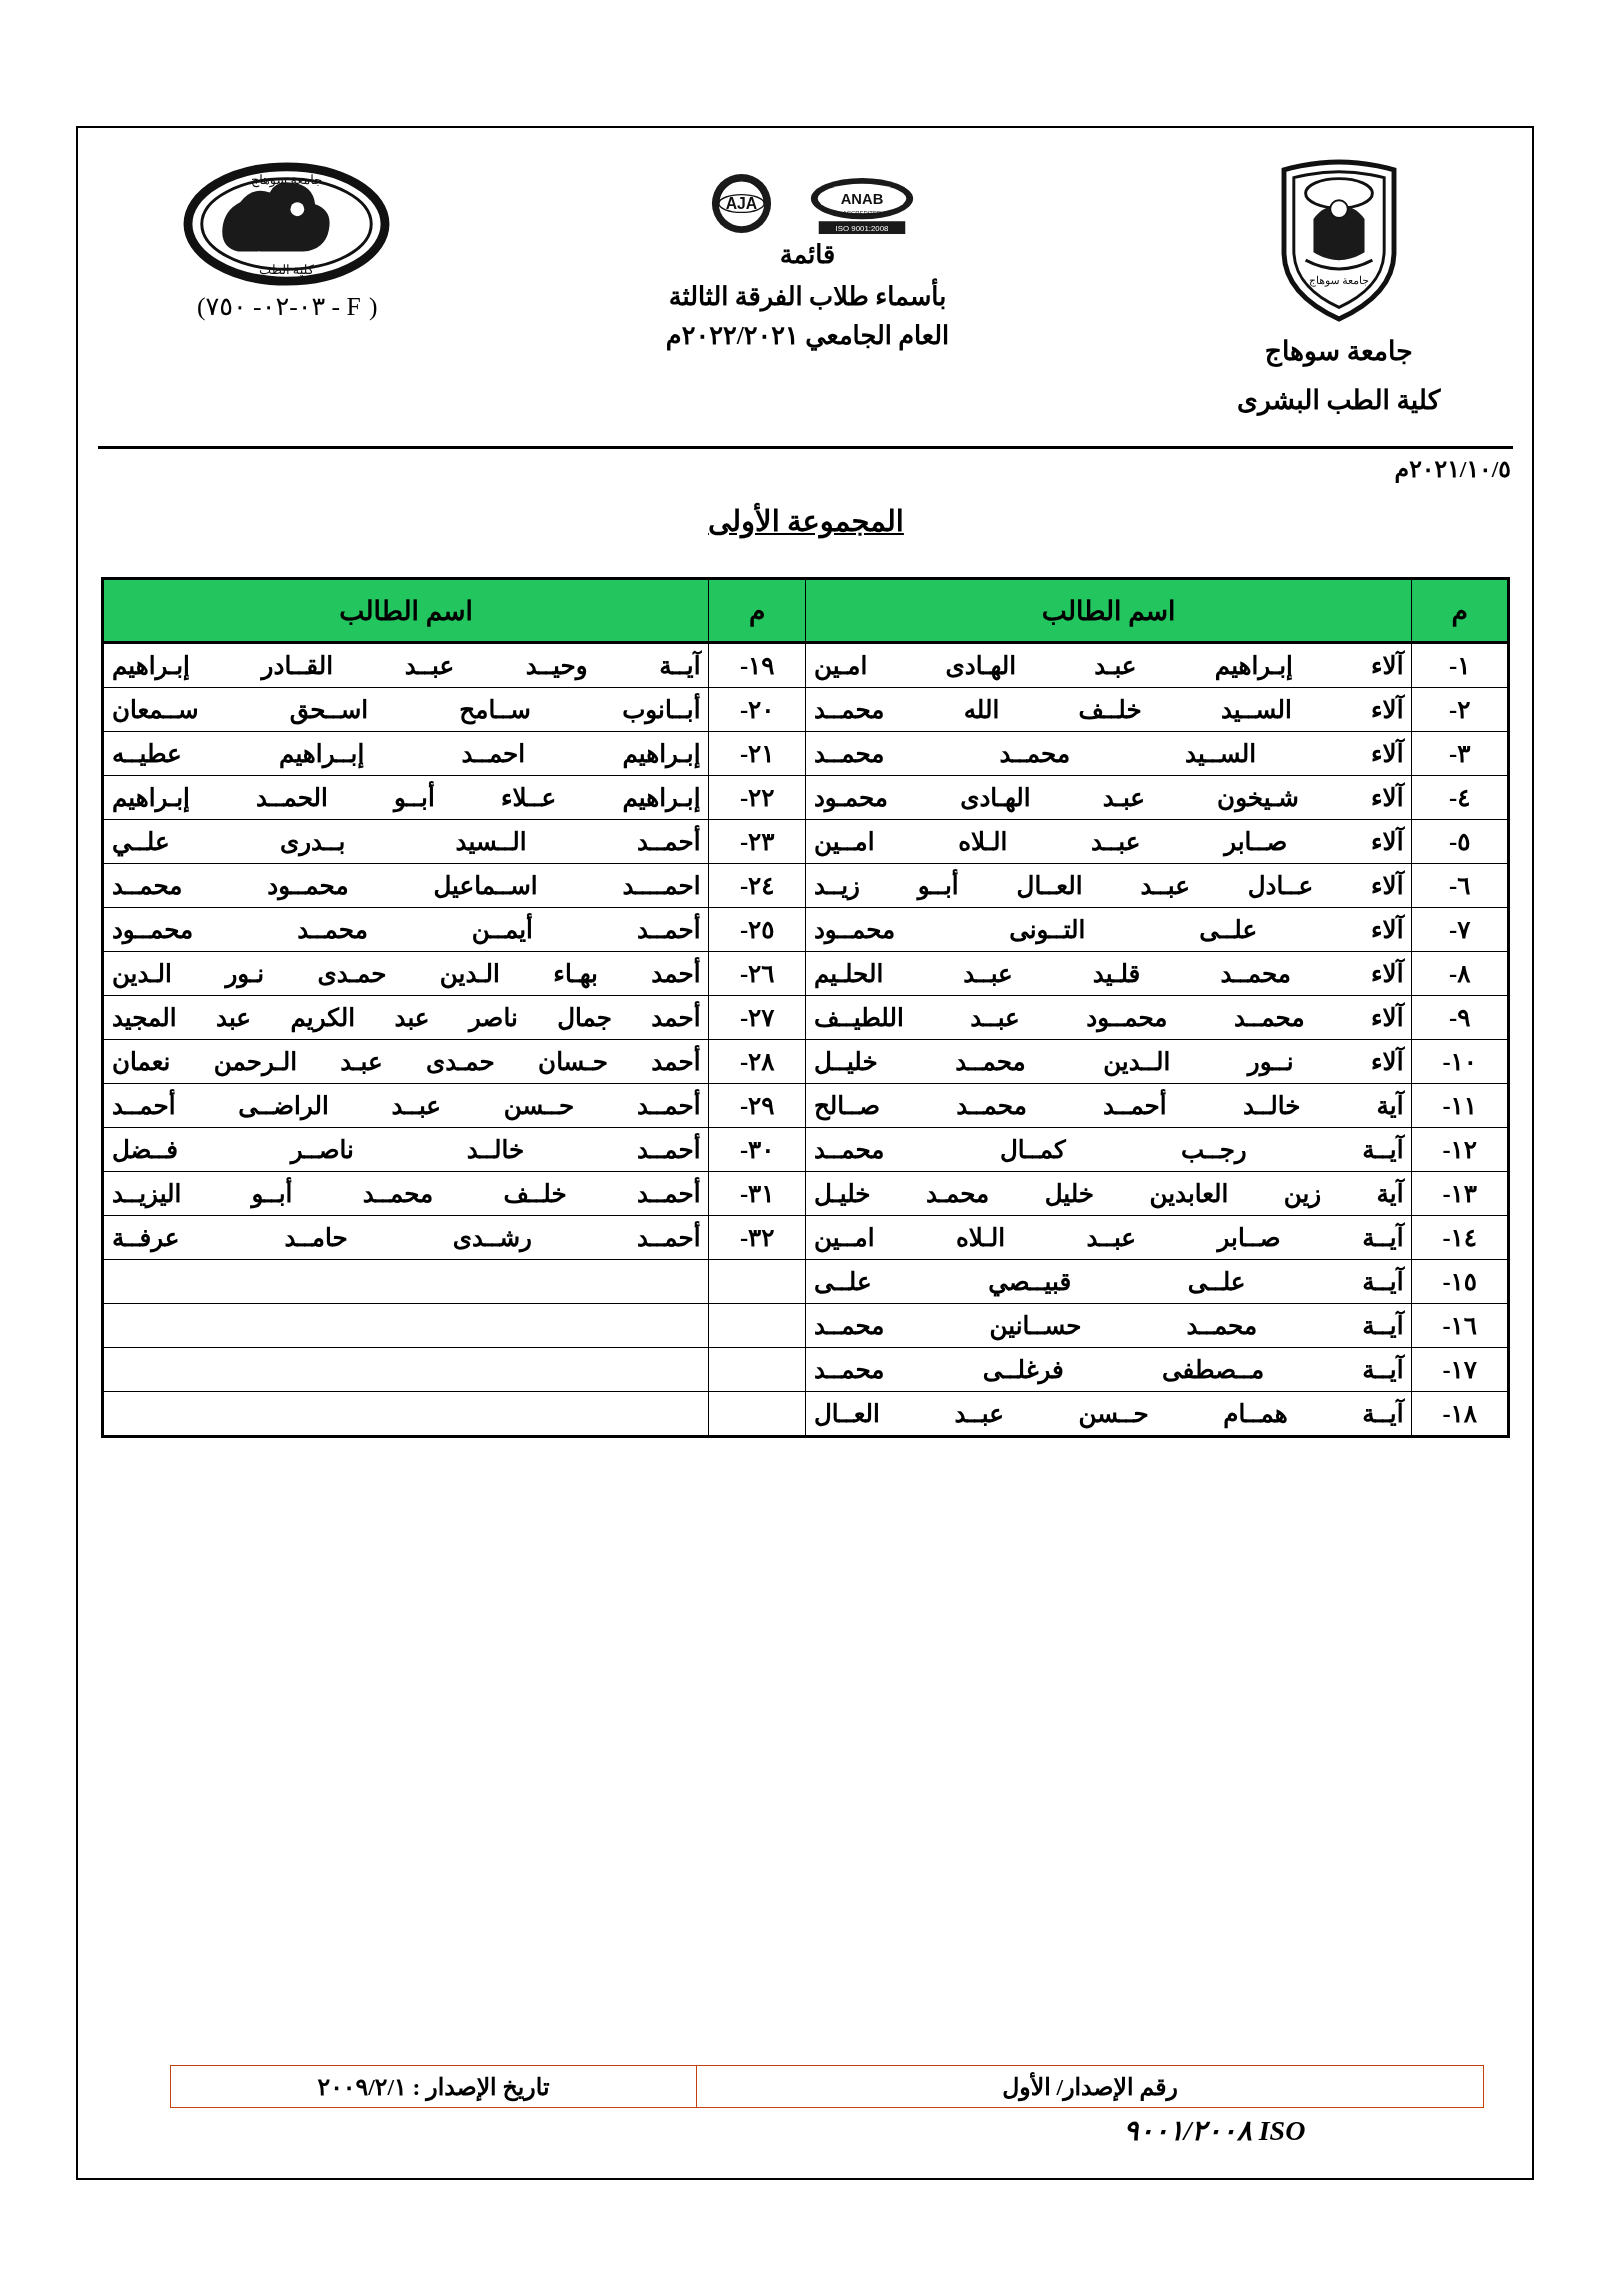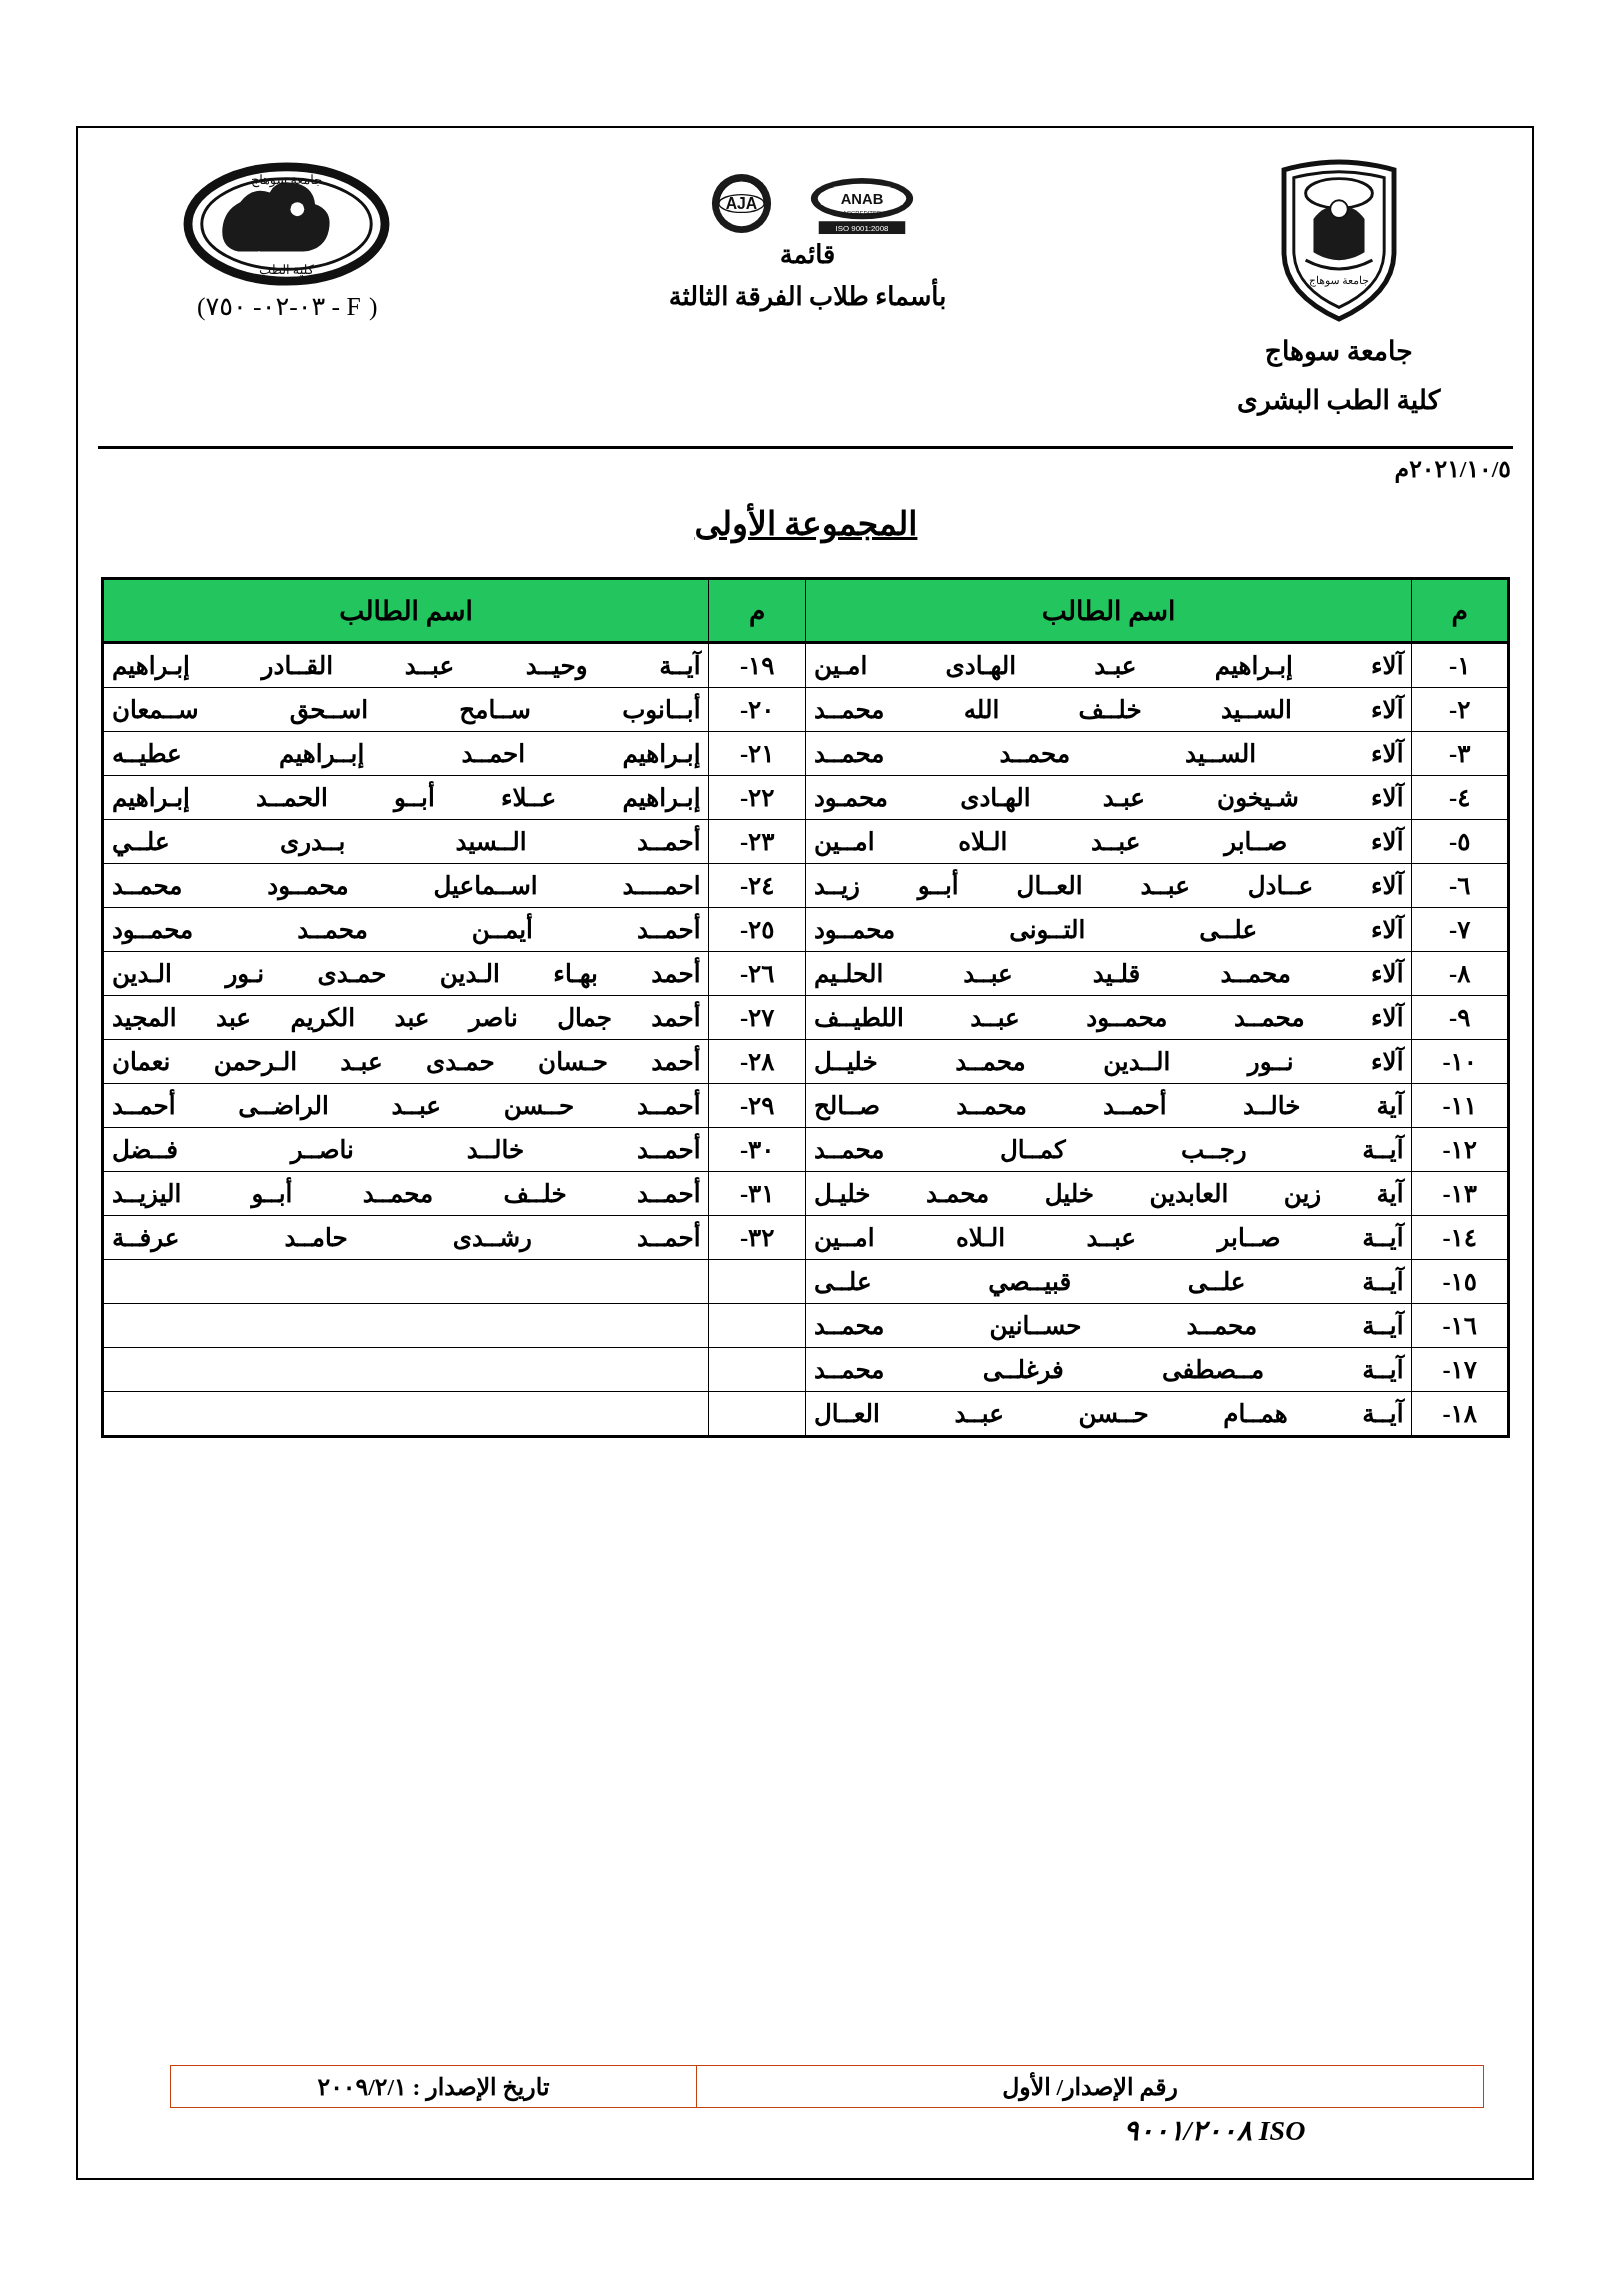--- a/index.html
+++ b/index.html
@@ -137,21 +137,21 @@
     font-size: 23.6px;
     font-weight: bold;
   }
 
   .group-title {
     position: absolute;
     left: 0;
     right: 0;
     top: 504px;
     text-align: center;
-    font-size: 33px;
+    font-size: 29px;
     font-weight: bold;
     text-decoration: underline;
   }
 
   
   .tbl-wrap {
     position: absolute;
     left: 102px;
     top: 577px;
     width: 1409px;
@@ -266,20 +266,21 @@
             <circle cx="48" cy="33" r="23" fill="#fff"></circle>
             <ellipse cx="48" cy="33" rx="23" ry="9" fill="none" stroke="#111" stroke-width="1.4"></ellipse>
             <path d="M25 33 a23 23 0 0 1 46 0" fill="none" stroke="#111" stroke-width="1.2"></path>
             <text x="48" y="39" font-size="16" font-weight="bold" text-anchor="middle" fill="#111" font-family="Liberation Sans, sans-serif">AJA</text>
           </svg>
         </div>
       </div>
       <div style="height:77px"></div>
       <div class="ctr-line first">قائمة</div>
       <div class="ctr-line">بأسماء طلاب الفرقة الثالثة</div>
+      <div class="ctr-line">العام الجامعي ٢٠٢٢/٢٠٢١م</div>
     </div>
 
     <div class="hdr-left">
       <div class="logo">
         <svg viewBox="0 0 215 135" width="212" height="133" aria-hidden="true">
           <ellipse cx="107" cy="67" rx="100" ry="58" fill="none" stroke="#111" stroke-width="9"></ellipse>
           <ellipse cx="107" cy="67" rx="86" ry="46" fill="none" stroke="#111" stroke-width="3"></ellipse>
           <path d="M60 45 q12 -16 30 -10 q6 -12 22 -10 q22 2 24 22 q18 6 14 26 q-4 20 -26 22 l-66 0 q-18 -4 -16 -24 q2 -18 18 -26 Z" fill="#1a1a1a"></path>
           <circle cx="118" cy="52" r="7" fill="#fff"></circle>
           <path d="M78 96 q28 14 58 0" fill="none" stroke="#fff" stroke-width="3"></path>

